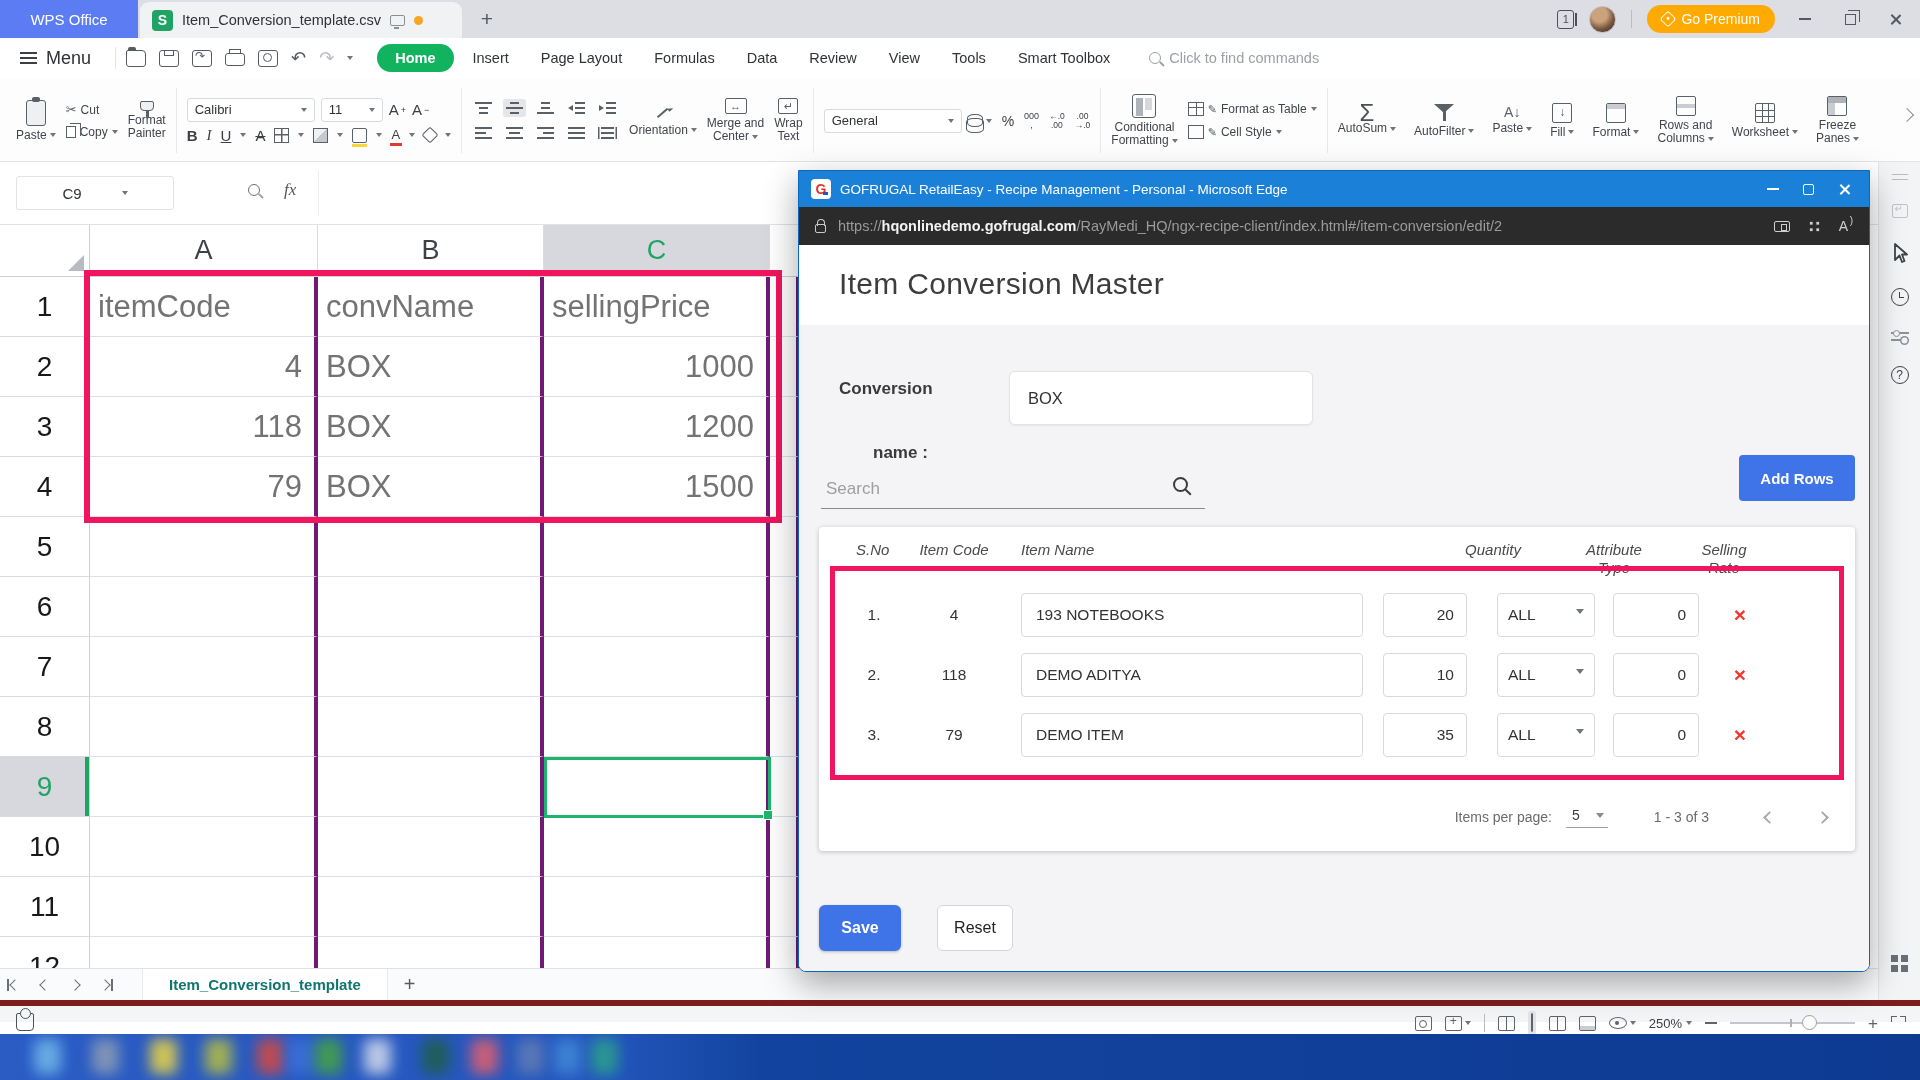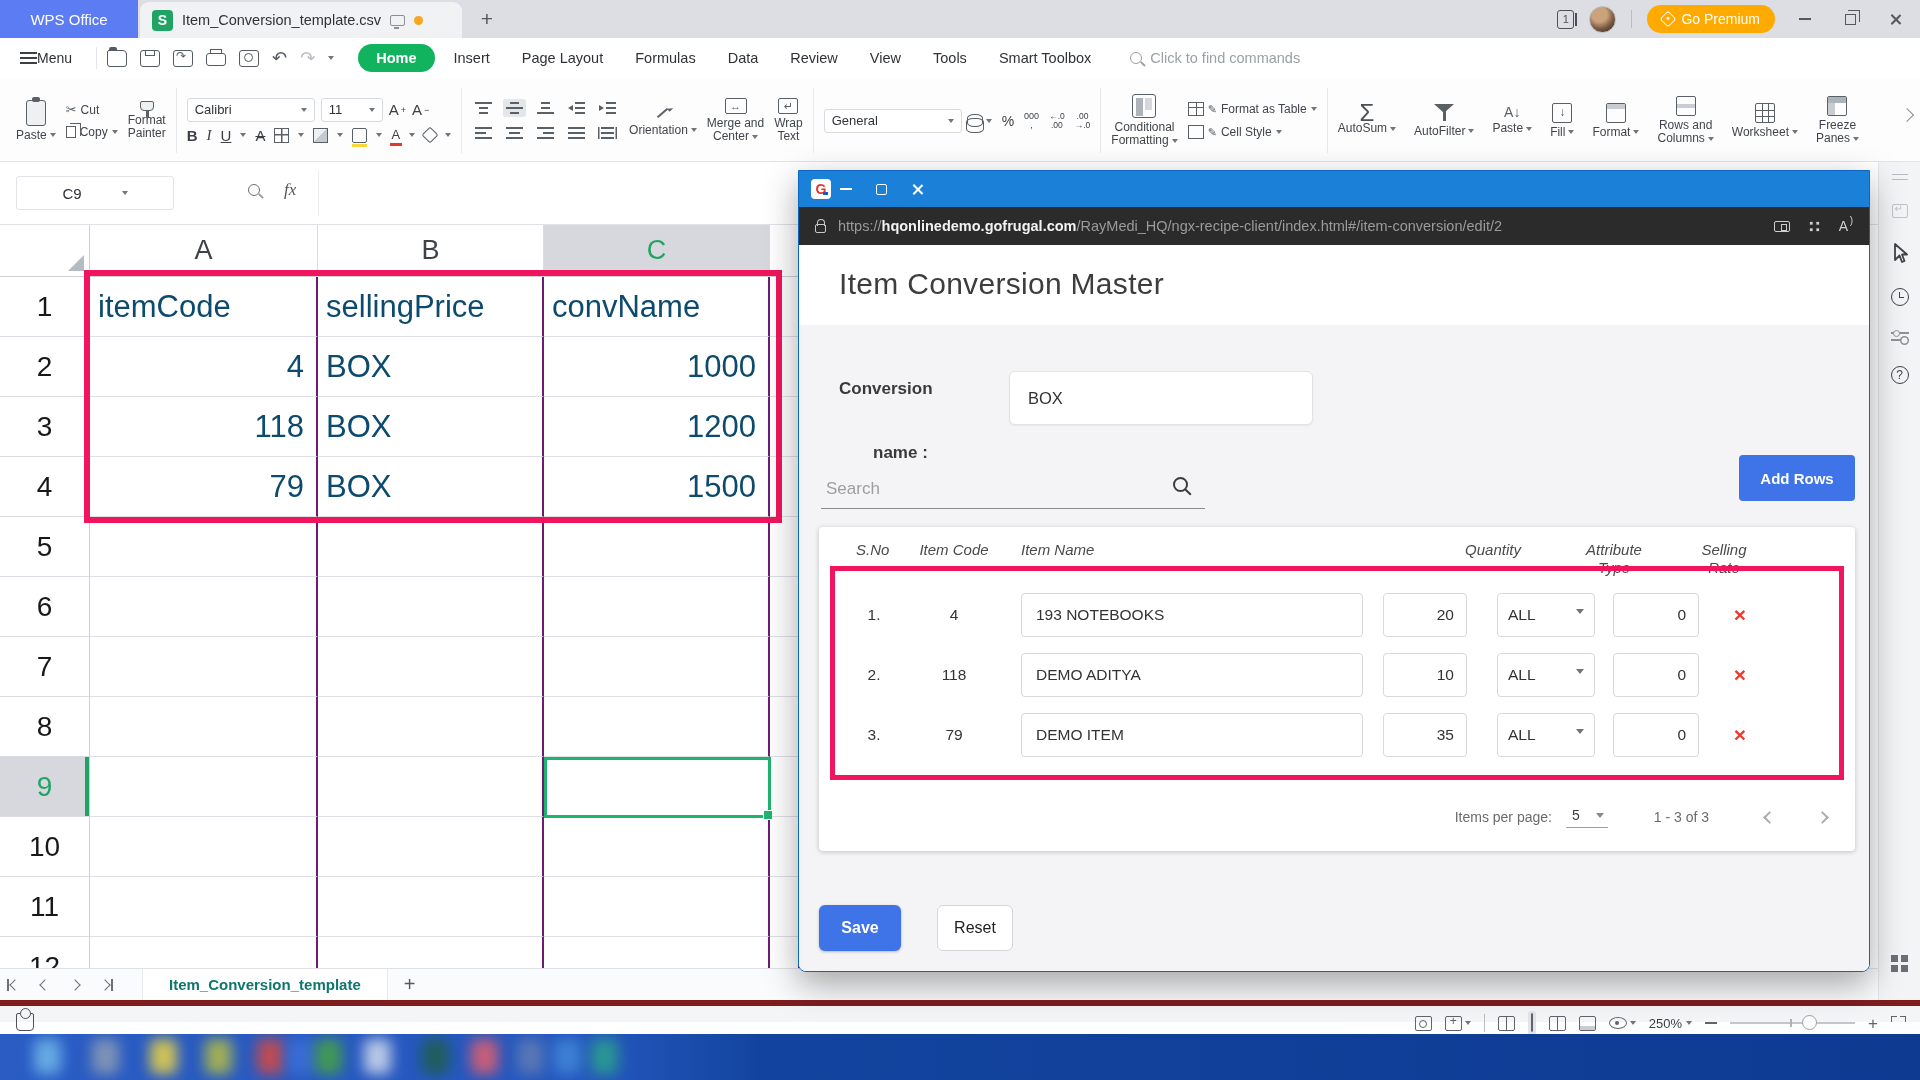--- a/index.html
+++ b/index.html
@@ -27,21 +27,21 @@
 .wc-min{width:12px;height:1.8px;background:#55595f}
 .wc-restore{width:11px;height:11px;border:1.6px solid #55595f;position:relative;background:#dcdee3}
 .wc-restore:before{content:'';position:absolute;top:-4.5px;left:2.5px;width:11px;height:11px;border:1.6px solid #55595f;border-left:none;border-bottom:none}
 .wc-x{position:relative;width:13px;height:13px}
 .wc-x:before,.wc-x:after{content:'';position:absolute;left:6px;top:0;width:1.8px;height:13px;background:#55595f}
 .wc-x:before{transform:rotate(45deg)}.wc-x:after{transform:rotate(-45deg)}
 
 .menubar{position:absolute;top:38px;left:0;width:1920px;height:40px;background:#fff;display:flex;align-items:center}
 .hamb{width:17px;height:12px;border-top:2px solid #3c4045;border-bottom:2px solid #3c4045;position:relative;margin-left:20px}
 .hamb:after{content:'';position:absolute;left:0;top:3px;width:100%;height:2px;background:#3c4045}
-.menu-lbl{font-size:14px;color:#2f3237;margin:0 14px 0 0}
+.menu-lbl{font-size:18px;color:#2f3237;margin:0 14px 0 9px}
 .mdiv{width:1px;height:22px;background:#e3e5e8;margin:0 10px}
 .fi-row{display:flex;align-items:center;gap:13px;margin-right:14px}
 .fi{width:20px;height:17px;border:1.6px solid #565b63;border-radius:3px;position:relative}
 .fi-folder{border-radius:2px 4px 3px 3px}
 .fi-folder:before{content:'';position:absolute;top:-4px;left:1px;width:8px;height:3px;background:#565b63;border-radius:2px 2px 0 0}
 .fi-save:before{content:'';position:absolute;top:-1px;left:4px;width:8px;height:5px;border:1.4px solid #565b63;border-top:none}
 .fi-export:before{content:'↷';position:absolute;top:-2px;left:2px;font-size:12px;color:#565b63}
 .fi-print{height:13px;margin-top:3px}
 .fi-print:before{content:'';position:absolute;top:-5px;left:3px;width:10px;height:4px;border:1.4px solid #565b63;border-bottom:none}
 .fi-preview:before{content:'';position:absolute;top:2px;left:4px;width:7px;height:7px;border:1.5px solid #565b63;border-radius:50%}
@@ -133,21 +133,21 @@
 .fx-lbl{position:absolute;left:284px;top:18px;font-style:italic;font-family:"Liberation Serif",serif;font-size:17px;color:#555}
 .fml-input{position:absolute;left:318px;top:8px;width:1540px;height:46px;border:none;outline:none;font-size:16px;background:#fff;border-left:1px solid #eceef1;padding-left:10px}
 
 .sheet{position:absolute;left:0;top:225px;width:800px;height:743px;background:#fff;display:grid;grid-template-columns:90px 228px 226px 226px 30px;grid-template-rows:52px repeat(12,60px);overflow:hidden;z-index:1}
 .corner{border-right:1px solid #cdd1d6;border-bottom:1px solid #cdd1d6;position:relative;background:#fff}
 .corner .tri{position:absolute;right:5px;bottom:5px;width:0;height:0;border-bottom:16px solid #b6bac1;border-left:16px solid transparent}
 .colhead{border-right:1px solid #d9dce1;border-bottom:1px solid #cdd1d6;display:flex;align-items:center;justify-content:center;font-size:27px;color:#3e4247;background:#fff}
 .colhead.sel{background:#d6d8dd;color:#21a366;box-shadow:inset 0 -3px 0 #21a366}
 .rowhead{border-right:1px solid #cdd1d6;border-bottom:1px solid #d9dce1;display:flex;align-items:center;justify-content:center;font-size:28px;color:#17181a;background:#fff}
 .rowhead.sel{background:#d6d8dd;color:#21a366;box-shadow:inset -4px 0 0 #21a366}
-.cell{border-right:2px solid #701a75;border-bottom:1px solid #dde0e5;font-size:31px;color:#0c4a6e;display:flex;align-items:center;padding:0 8px;white-space:nowrap;overflow:hidden}
+.cell{border-right:4px solid #701a75;border-bottom:1px solid #dde0e5;font-size:31px;color:#737373;display:flex;align-items:center;padding:0 8px;white-space:nowrap;overflow:hidden}
 .cell.num{justify-content:flex-end;padding-right:12px}
 .pink-rect-sheet{position:absolute;left:84px;top:270px;width:698px;height:253px;border:6px solid #f0155c;z-index:3}
 .c9-sel{position:absolute;left:544px;top:757px;width:227px;height:61px;border:3px solid #1db56d;z-index:3}
 .c9-sel:after{content:'';position:absolute;right:-5px;bottom:-5px;width:8px;height:8px;background:#1db56d;border:1.5px solid #fff}
 
 .sheetbar{position:absolute;left:0;top:968px;width:1920px;height:32px;background:#fafbfc;border-top:1px solid #dfe1e5;display:flex;align-items:center}
 .nav-ic{width:30px;display:flex;align-items:center;justify-content:center;position:relative;height:100%}
 .chv{width:8px;height:8px;border-left:1.8px solid #6b7076;border-bottom:1.8px solid #6b7076;transform:rotate(45deg)}
 .chv.r{transform:rotate(-135deg)}
 .nav-ic .bar-l{position:absolute;left:7px;top:10px;width:1.8px;height:12px;background:#6b7076}
@@ -661,22 +661,22 @@
 <div class="sheet">
     <div class="corner">
       <span class="tri"></span>
     </div>
     <div class="colhead">A</div>
     <div class="colhead">B</div>
     <div class="colhead sel">C</div>
     <div class="colhead"></div>
     <div class="rowhead">1</div>
     <div class="cell">itemCode</div>
+    <div class="cell">convName</div>
     <div class="cell">sellingPrice</div>
-    <div class="cell">convName</div>
     <div class="cell"></div>
     <div class="rowhead">2</div>
     <div class="cell num">4</div>
     <div class="cell">BOX</div>
     <div class="cell num">1000</div>
     <div class="cell"></div>
     <div class="rowhead">3</div>
     <div class="cell num">118</div>
     <div class="cell">BOX</div>
     <div class="cell num">1200</div>
@@ -790,20 +790,21 @@
     </svg>
   <span class="clock-ic"></span>
   <span class="sliders-ic"></span>
   <span class="help-ic">?</span>
   <span class="grid4-ic"></span>
 </div>
 
 <div class="edge">
   <div class="e-title">
     <span class="gofr-logo">G</span>
+    <span class="e-title-txt">GOFRUGAL RetailEasy - Recipe Management - Personal - Microsoft Edge</span>
     <span class="e-ctl">
       <span class="e-min"></span>
       <span class="e-max"></span>
       <span class="e-x"></span>
     </span>
   </div>
   <div class="e-url">
     <span class="lock-ic"></span>
     <span class="url-txt"><span>https://</span><b>hqonlinedemo.gofrugal.com</b><span>/RayMedi_HQ/ngx-recipe-client/index.html#/item-conversion/edit/2</span></span>
     <span class="e-url-ics">

